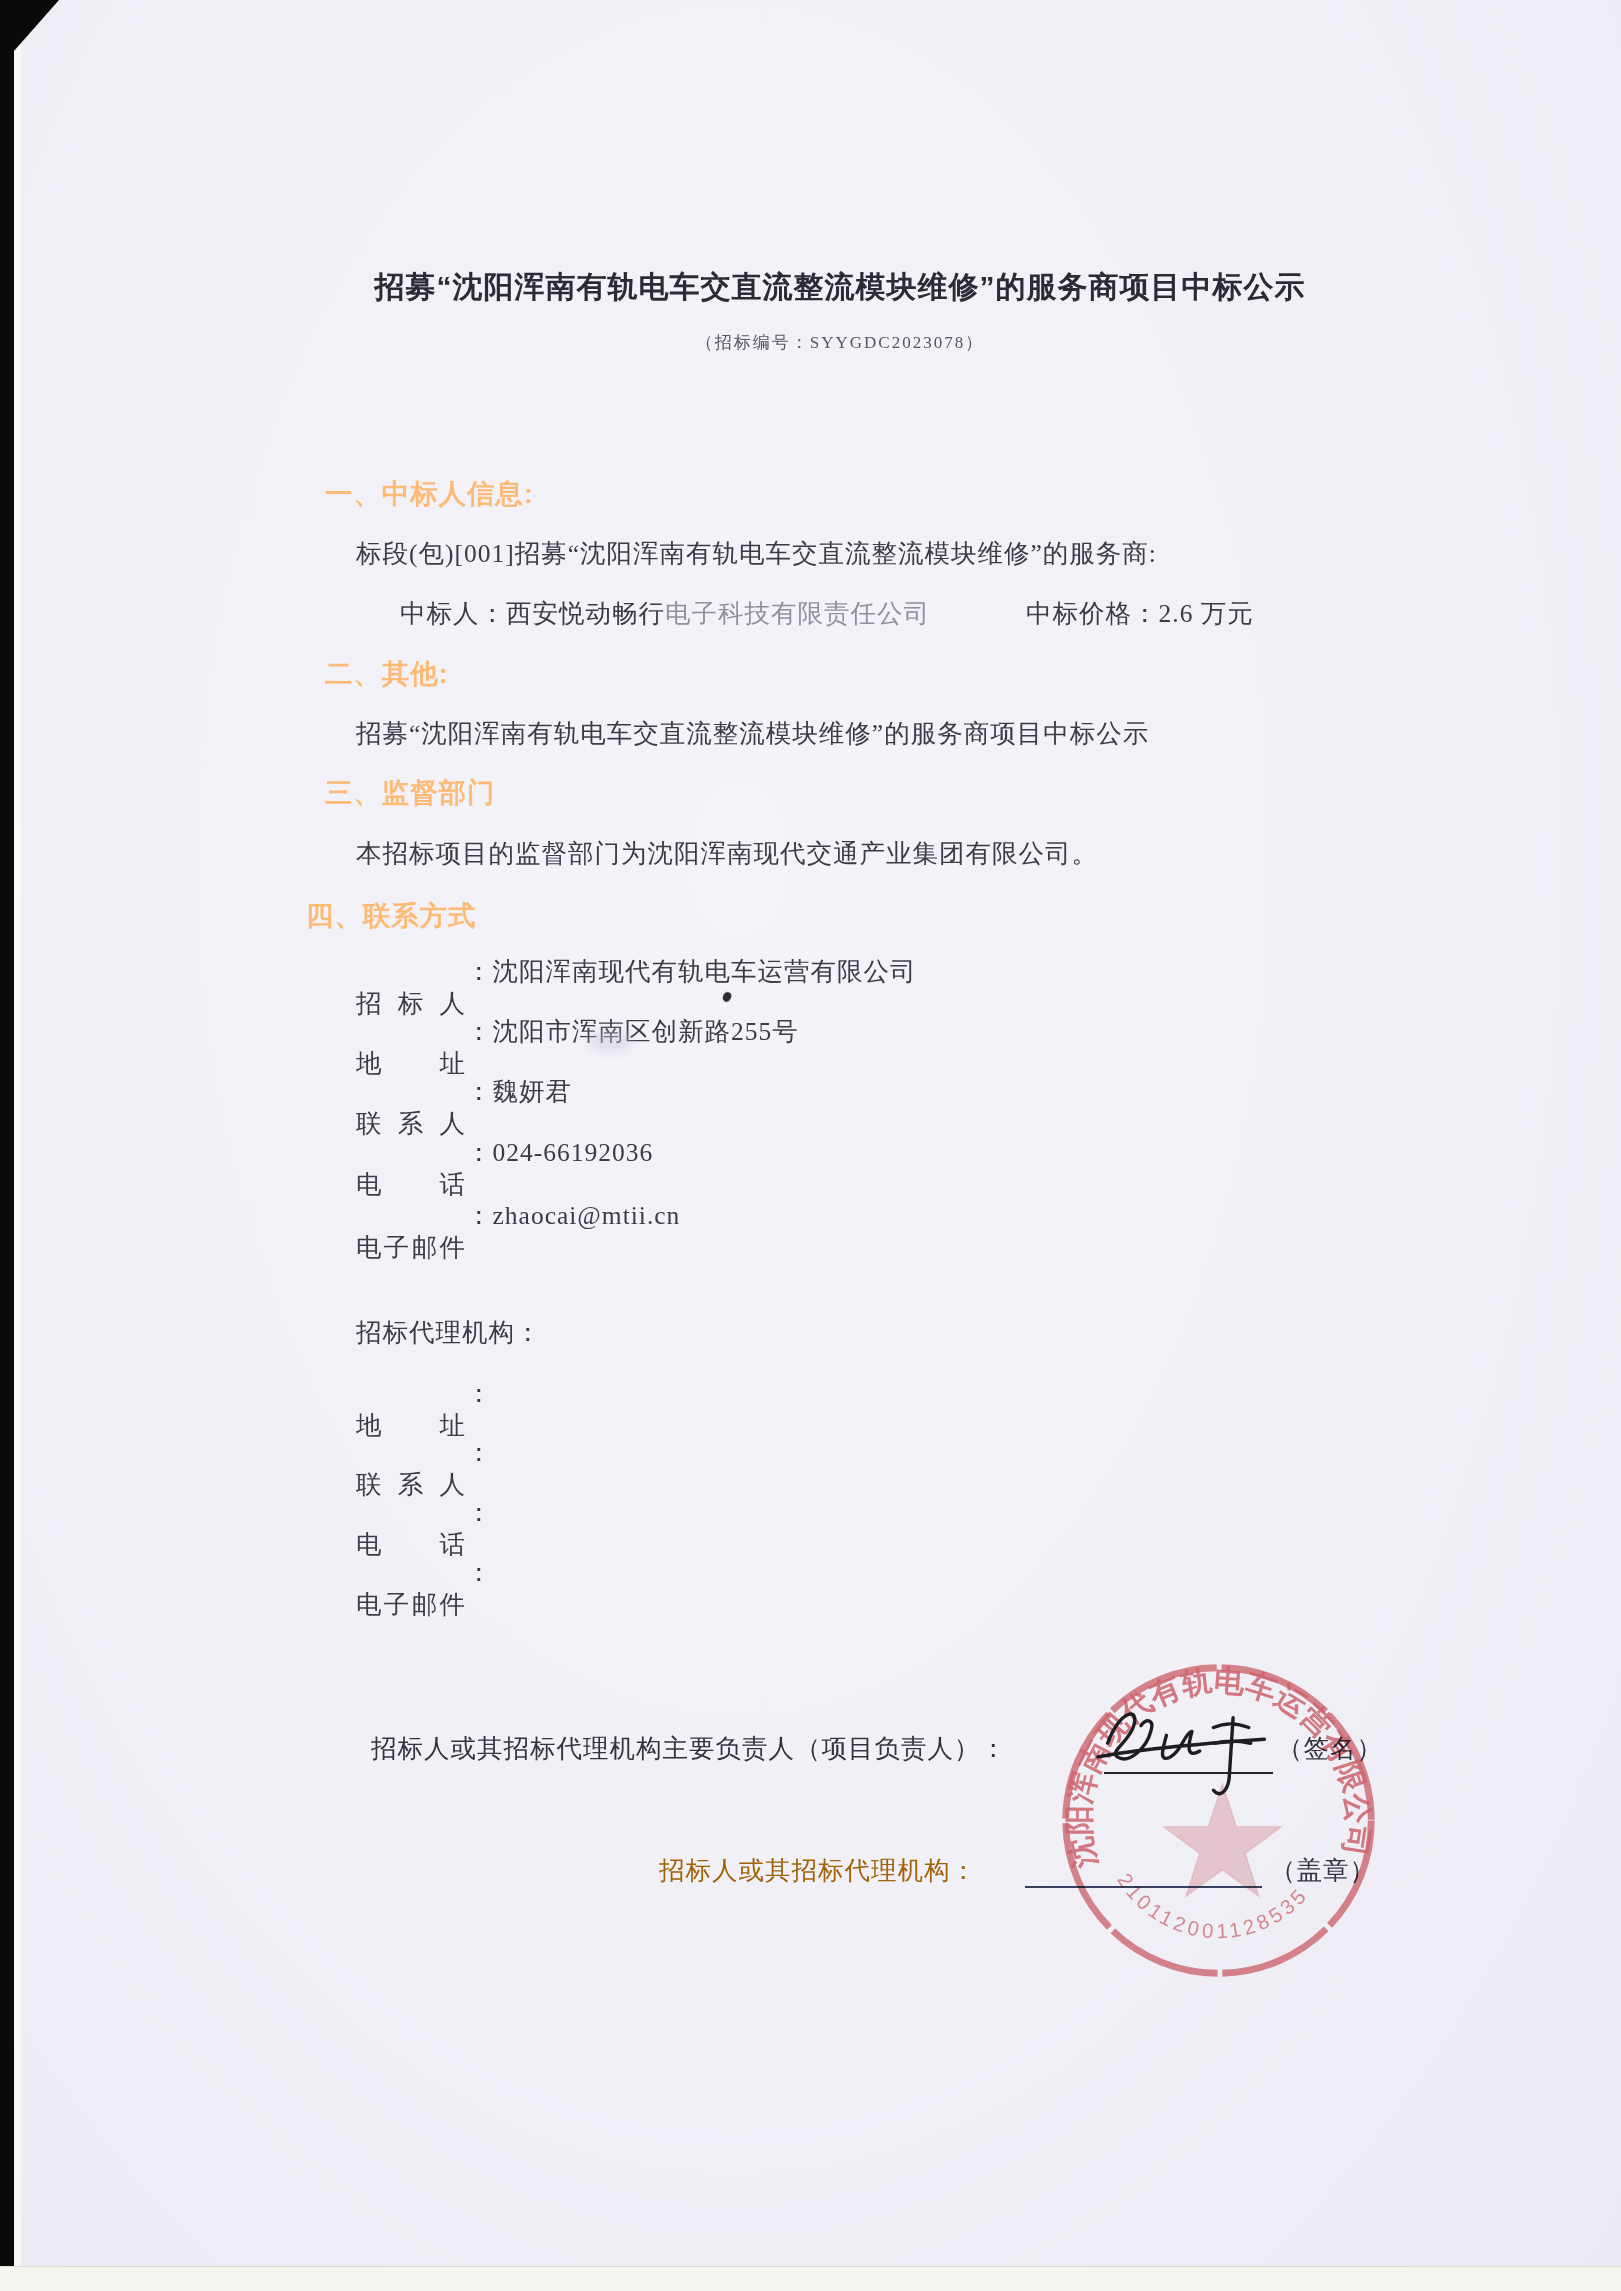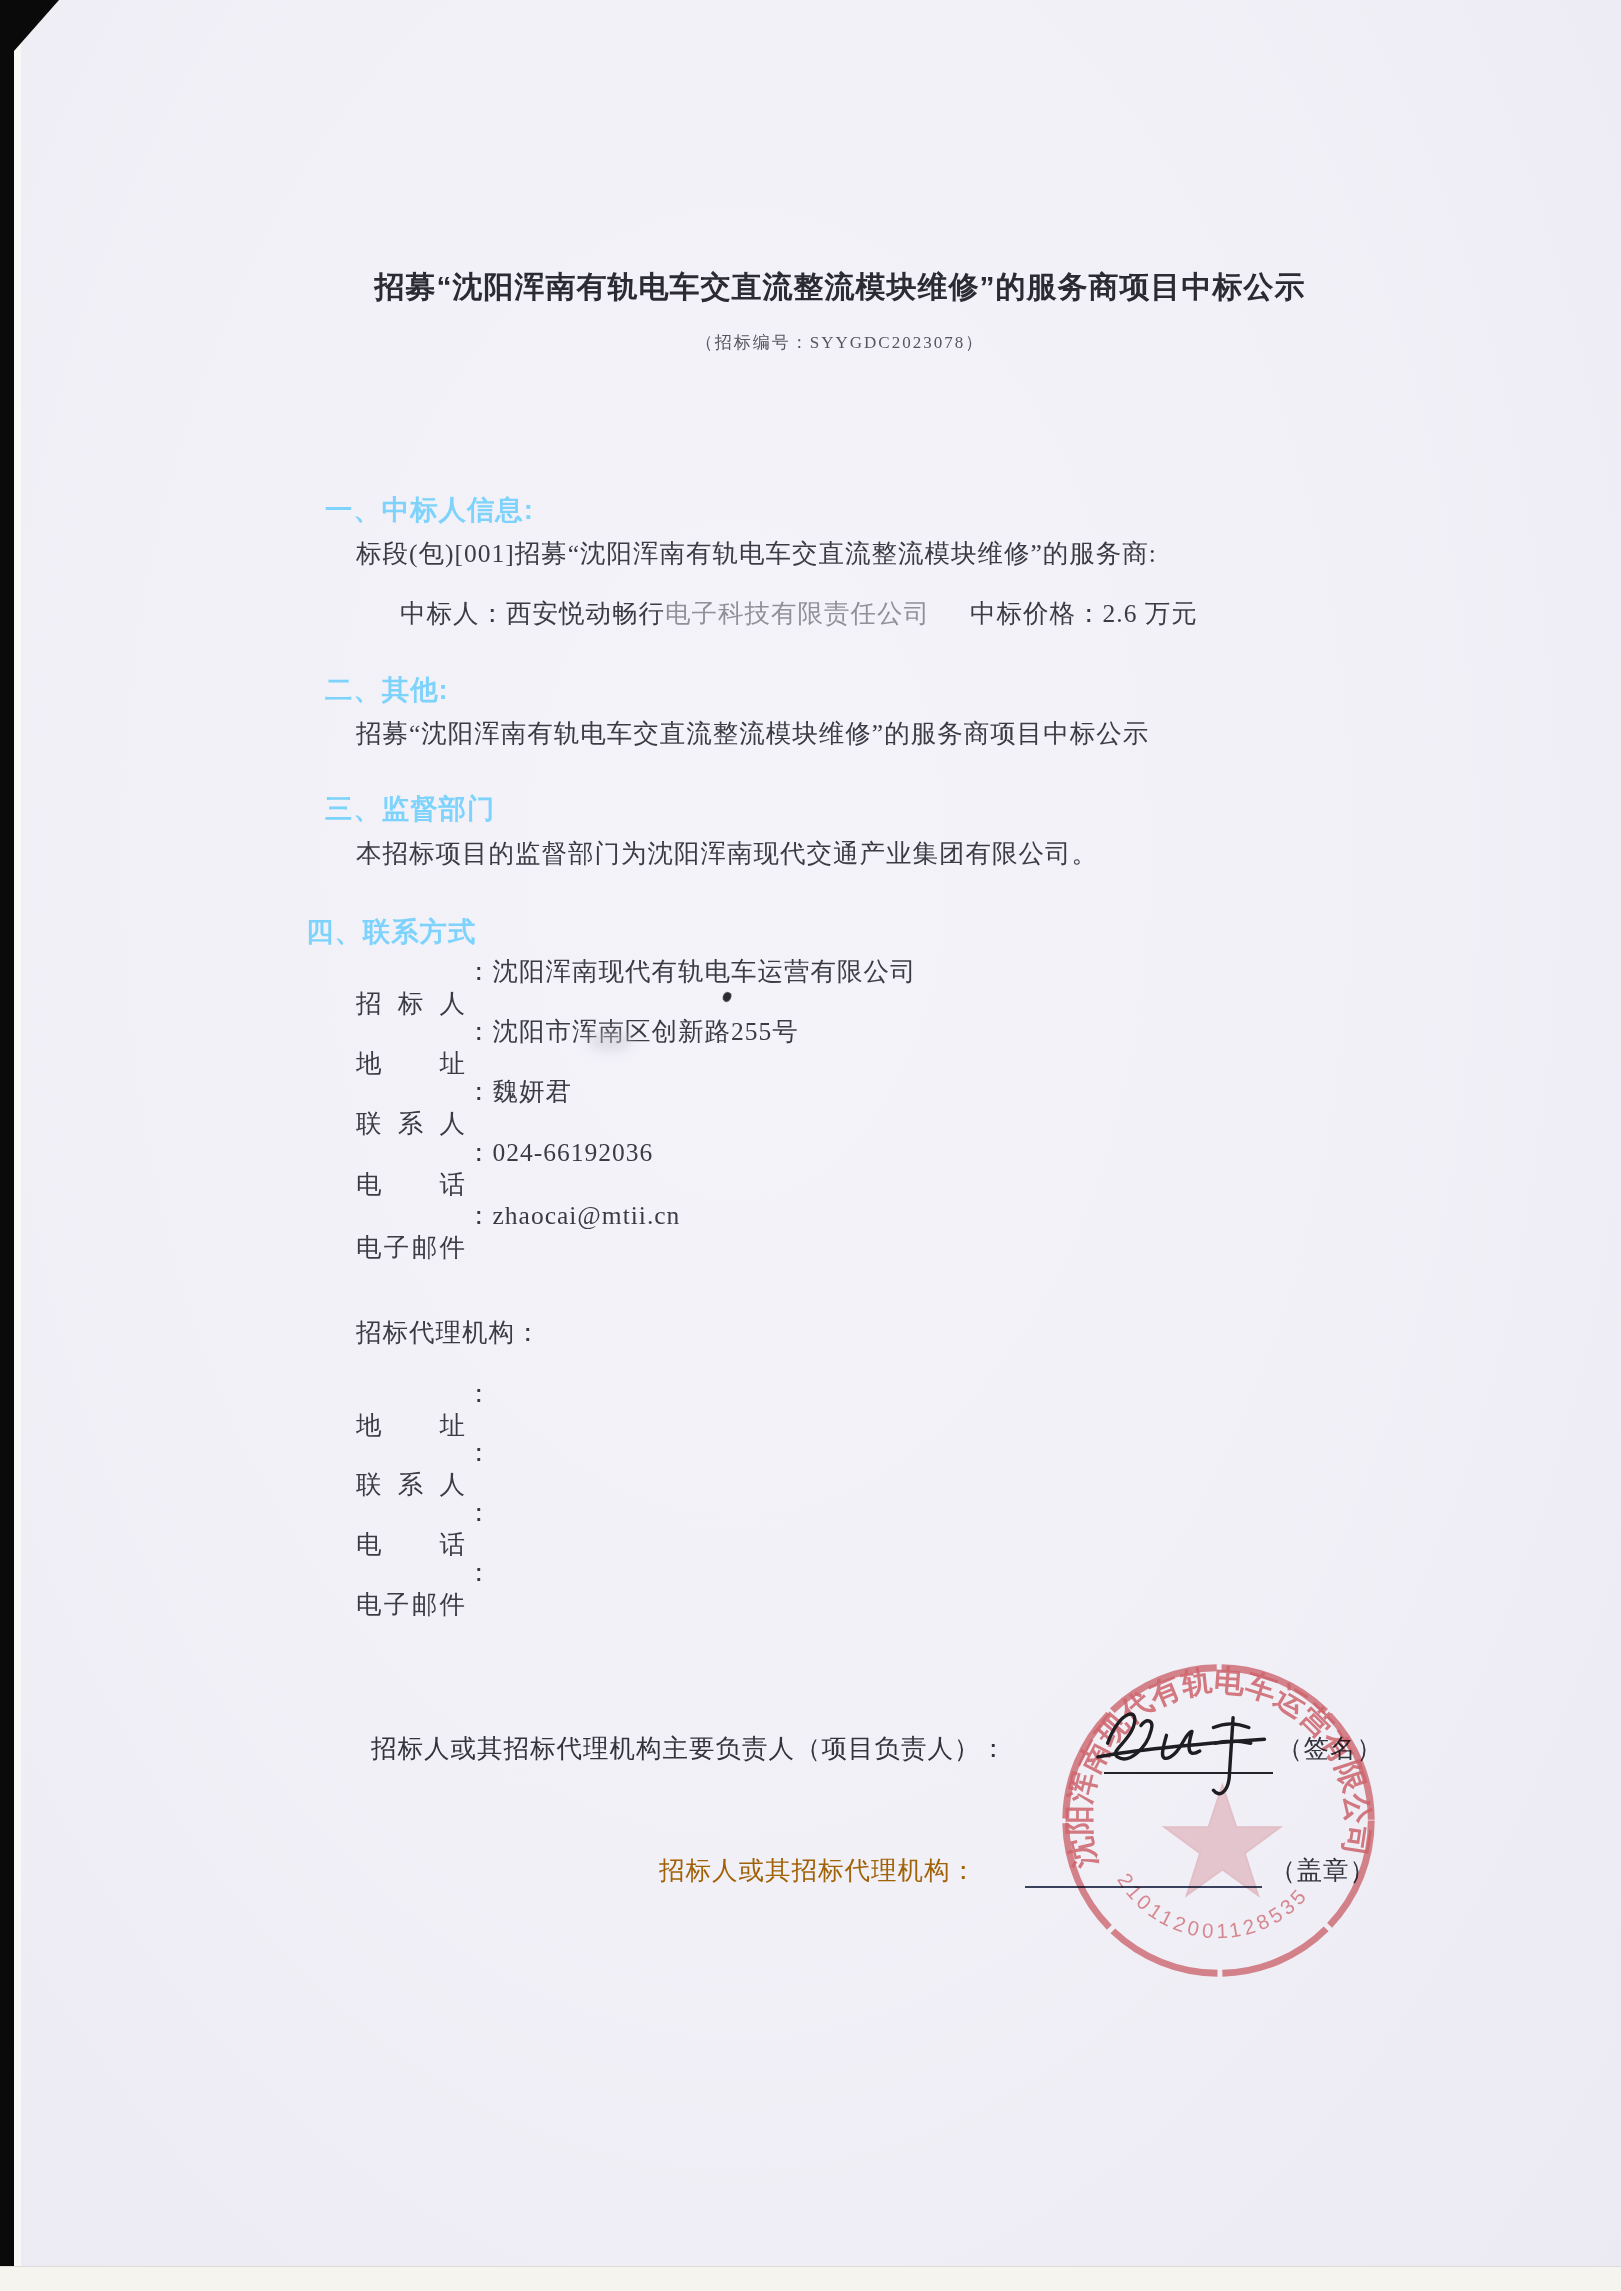--- a/index.html
+++ b/index.html
@@ -34,28 +34,28 @@
   .title{
     font-family:"Liberation Sans", sans-serif;font-weight:bold;
     font-size:30px;color:#2b2b33;letter-spacing:1px;
   }
   .subtitle{
     font-family:"Liberation Serif", serif;
     font-size:17px;color:#55555f;letter-spacing:2px;
   }
   .h{
     font-family:"Liberation Sans", sans-serif;font-weight:bold;
-    font-size:27.4px;color:#7dd3fc;letter-spacing:1px;margin-top:16px;
+    font-size:27.4px;color:#fdba74;letter-spacing:1px;
   }
   .b{
     font-family:"Liberation Serif", serif;
     font-size:25.5px;color:#3b3b44;letter-spacing:1px;
   }
   .faded{color:#90909b;}
-  .price-span{display:inline-block;margin-left:40px;}
+  .price-span{display:inline-block;margin-left:96px;}
   .clabel{
     display:inline-block;width:110px;
     text-align:justify;text-align-last:justify;
     vertical-align:top;
     margin-top:32px;
   }
   .rule{position:absolute;height:2px;background:#23232a;}
   .rule-blue{position:absolute;height:2px;background:#39415c;}
   .stamp{
     position:absolute;left:1052px;top:1654px;

